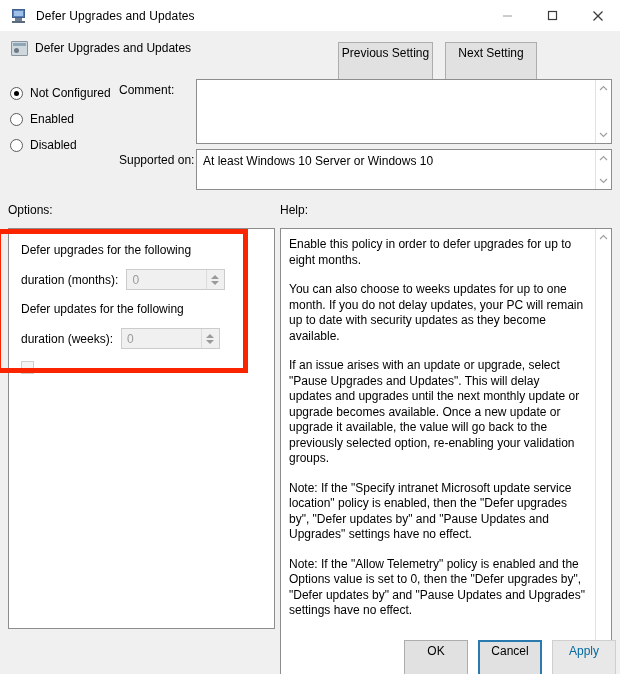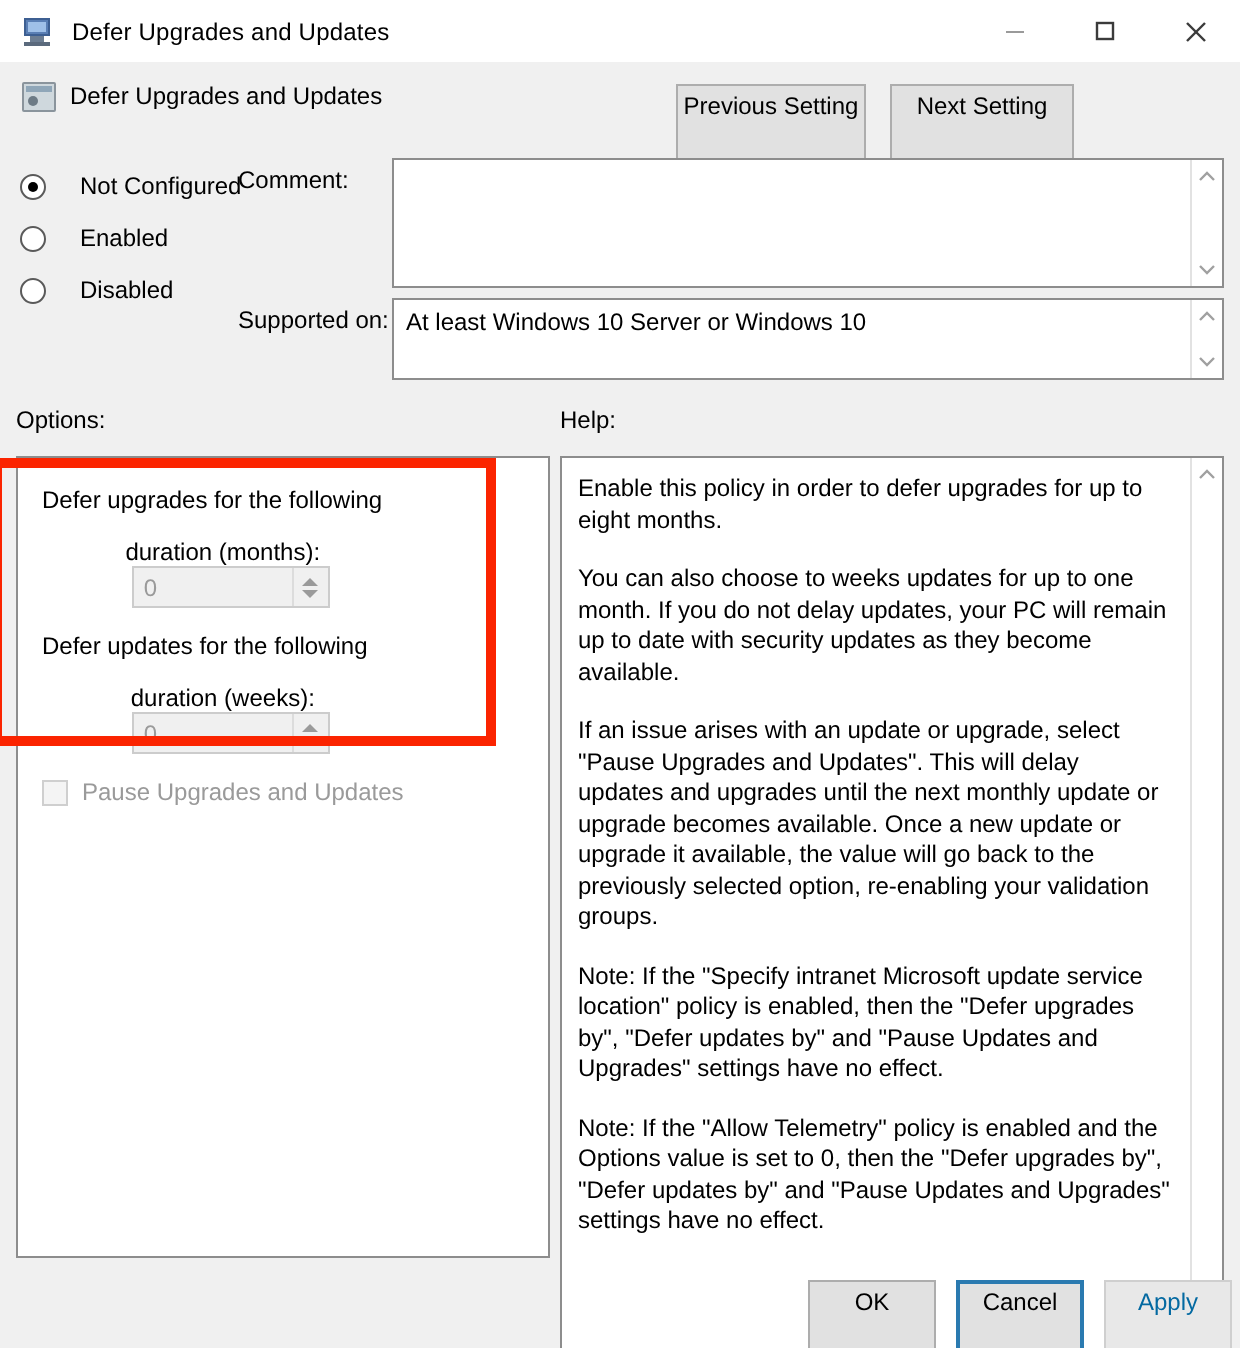--- a/index.html
+++ b/index.html
@@ -140,21 +140,20 @@
 
   
   .radios {
     position: absolute;
     left: 10px; top: 80px;
   }
   .radio-row {
     display: flex;
     align-items: center;
     height: 26px;
-    gap: 10px;
   }
   .radio-dot {
     width: 13px; height: 13px;
     border: 1px solid #5a5a5a;
     border-radius: 50%;
     background: #ffffff;
     box-sizing: border-box;
     position: relative;
     flex: none;
     margin-right: 7px;
@@ -249,21 +248,20 @@
   }
   .opt-text {
     font-size: 12px;
     color: #000000;
     margin-bottom: 12px;
   }
   .opt-row {
     display: flex;
     align-items: center;
     margin-bottom: 12px;
-    flex-direction: column;
   }
   .opt-row-label {
     font-size: 12px;
     color: #000000;
     white-space: nowrap;
   }
   .spinner {
     margin-left: 8px;
     width: 99px; height: 21px;
     background: #f0f0f0;
@@ -471,21 +469,20 @@
       <span class="spinner">
         <span class="spinner-value">0</span>
         <span class="spin-btns">
           <span class="tri-up"></span>
           <span class="tri-down"></span>
         </span>
       </span>
     </div>
     <div class="checkbox-row">
       <span class="checkbox-sq"></span>
-      <span class="checkbox-label">Pause Upgrades and Updates</span>
     </div>
   </div>
 </div>
 <div class="red-box"></div>
 
 <div class="section-label lbl-help">Help:</div>
 <div class="panel panel-help">
   <div class="help-inner">
     <p class="help-para">Enable this policy in order to defer upgrades for up to eight months.</p>
     <p class="help-para">You can also choose to weeks updates for up to one month. If you do not delay updates, your PC will remain up to date with security updates as they become available.</p>

